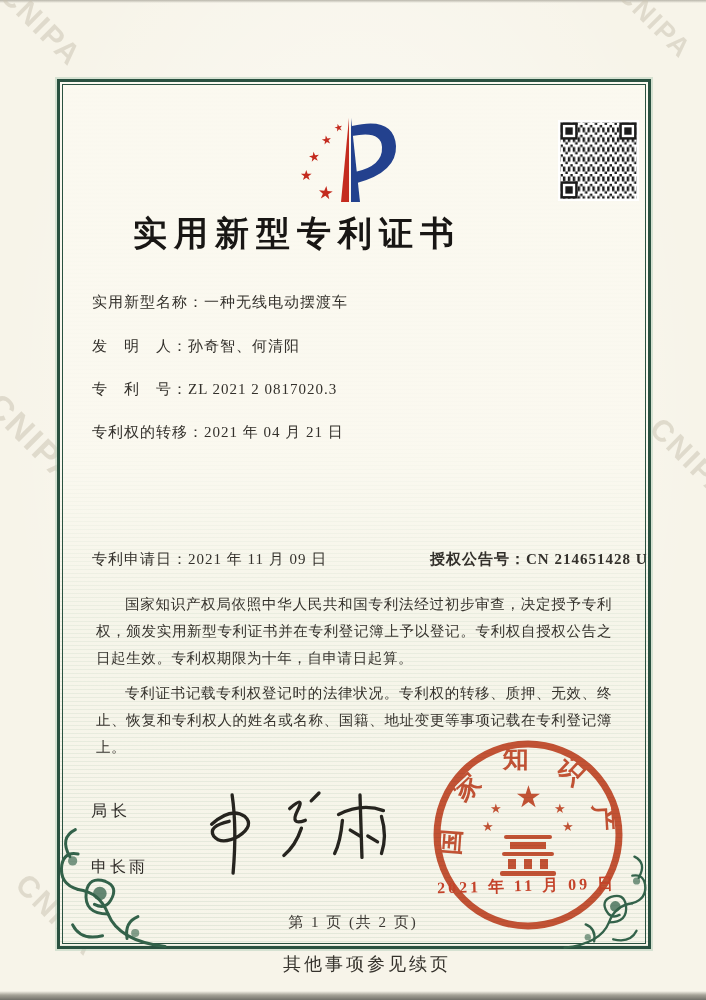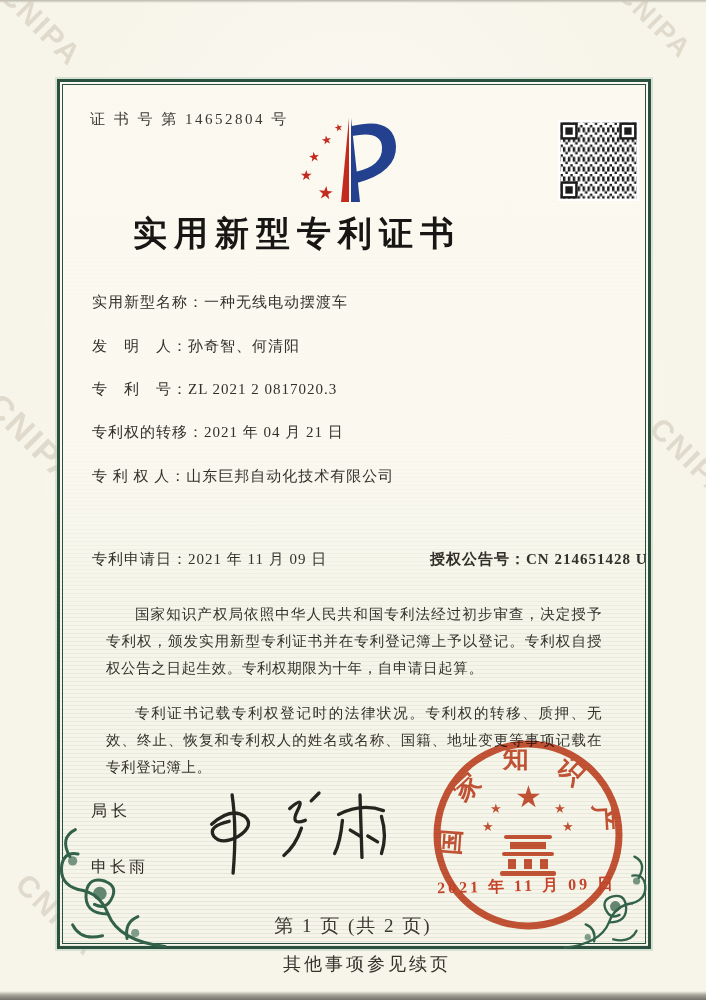--- a/index.html
+++ b/index.html
@@ -39,32 +39,32 @@
   .title{position:absolute;left:0;top:211px;width:594px;text-align:center;
     font-size:34px;font-weight:bold;letter-spacing:7px;color:#181614;}
   
   .field{position:absolute;left:92px;font-size:15px;letter-spacing:1px;color:#33302b;white-space:nowrap;}
   .f0{top:293px}.f1{top:337px}.f2{top:380px}.f3{top:423px}.f4{top:467px}.f5{top:510px}
   .grant{position:absolute;top:550px;left:92px;font-size:15px;letter-spacing:1px;color:#33302b;white-space:nowrap;}
   .grant-col2{position:absolute;left:338px;top:0;font-weight:bold;}
   
   .paras{position:absolute;left:88px;top:583px;width:532px;font-size:14.5px;line-height:27px;
     letter-spacing:.6px;text-align:justify;color:#35322c;}
-  .paras p{margin:18px;text-indent:2em;}
+  .paras p{margin:8px;text-indent:2em;}
   
   .signer-title{position:absolute;left:91px;top:801px;font-size:16px;letter-spacing:4px;color:#2e2b27;}
   .signer-name{position:absolute;left:91px;top:857px;font-size:16px;letter-spacing:3px;color:#2e2b27;}
   .signature{position:absolute;left:196px;top:784px;width:205px;height:100px;}
   
   .seal{position:absolute;left:428px;top:735px;width:200px;height:200px;opacity:.93;
     mix-blend-mode:multiply;}
   .seal-date{position:absolute;left:437px;top:876px;font-size:16px;letter-spacing:3px;
     color:#c4432a;font-weight:bold;transform:rotate(-1.5deg);}
   
-  .page-info{position:absolute;left:0;top:913px;width:706px;text-align:center;font-size:19px;
+  .page-info{position:absolute;left:0;top:913px;width:706px;text-align:center;font-size:15px;
     letter-spacing:2px;color:#3b3833;}
   .footer-note{position:absolute;left:283px;top:952px;font-size:18px;letter-spacing:3px;color:#35322c;}
   
   .orn-bl{position:absolute;left:38px;top:816px;width:140px;height:136px;}
   .orn-br{position:absolute;left:553px;top:846px;width:112px;height:106px;transform:scaleX(-1);}
 </style>
 </head>
 <body>
 
 <div class="page">
@@ -75,21 +75,20 @@
   <div class="wm" style="left:608px;top:6px;font-size:27px;">CNIPA</div>
   <div class="wm" style="left:408px;top:268px;font-size:38px;opacity:.55;">CNIPA</div>
   <div class="wm" style="left:-24px;top:420px;font-size:34px;">CNIPA</div>
   <div class="wm" style="left:640px;top:442px;font-size:30px;">CNIPA</div>
   <div class="wm" style="left:6px;top:898px;font-size:30px;">CNIPA</div>
 
   <div class="frame">
     <div class="frame-inner"></div>
   </div>
 
-  <div class="cert-no">证 书 号 第 14652804 号</div>
 
   <svg class="logo" viewBox="0 0 118 98">
     <path d="M57 16 Q99 6 101 36 Q102 62 62 73 L60 62 Q88 56 87 37 Q86 20 57 26 Z" fill="#23418e"></path>
     <polygon points="46,92 54,8 54,92" fill="#c42b1f"></polygon>
     <polygon points="56,8 65,92 56,92" fill="#23418e"></polygon>
     <text x="40" y="22" font-size="10" fill="#c42b1f" transform="rotate(-14 40 22)">★</text>
     <text x="27" y="35" font-size="12" fill="#c42b1f" transform="rotate(-10 27 35)">★</text>
     <text x="14" y="52" font-size="13" fill="#c42b1f" transform="rotate(-8 14 52)">★</text>
     <text x="5" y="70" font-size="14" fill="#c42b1f">★</text>
     <text x="22" y="88" font-size="18" fill="#c42b1f" transform="rotate(6 22 88)">★</text>
@@ -126,23 +125,20 @@
   </div>
   <div class="field f0">
     <span>实用新型名称：</span><span>一种无线电动摆渡车</span>
   </div>
   <div class="field f2">
     <span>专　利　号：</span><span>ZL 2021 2 0817020.3</span>
   </div>
   <div class="field f3">
     <span>专利权的转移：</span><span>2021 年 04 月 21 日</span>
   </div>
-  <div class="field f4">
-    <span>专 利 权 人：</span><span>山东巨邦自动化技术有限公司</span>
-  </div>
 
   <div class="grant">
     <span>专利申请日：</span><span>2021 年 11 月 09 日</span>
     <span class="grant-col2">
       <span>授权公告号：</span><span>CN 214651428 U</span>
     </span>
   </div>
 
   <div class="paras">
     <p>国家知识产权局依照中华人民共和国专利法经过初步审查，决定授予专利权，颁发实用新型专利证书并在专利登记簿上予以登记。专利权自授权公告之日起生效。专利权期限为十年，自申请日起算。</p>

